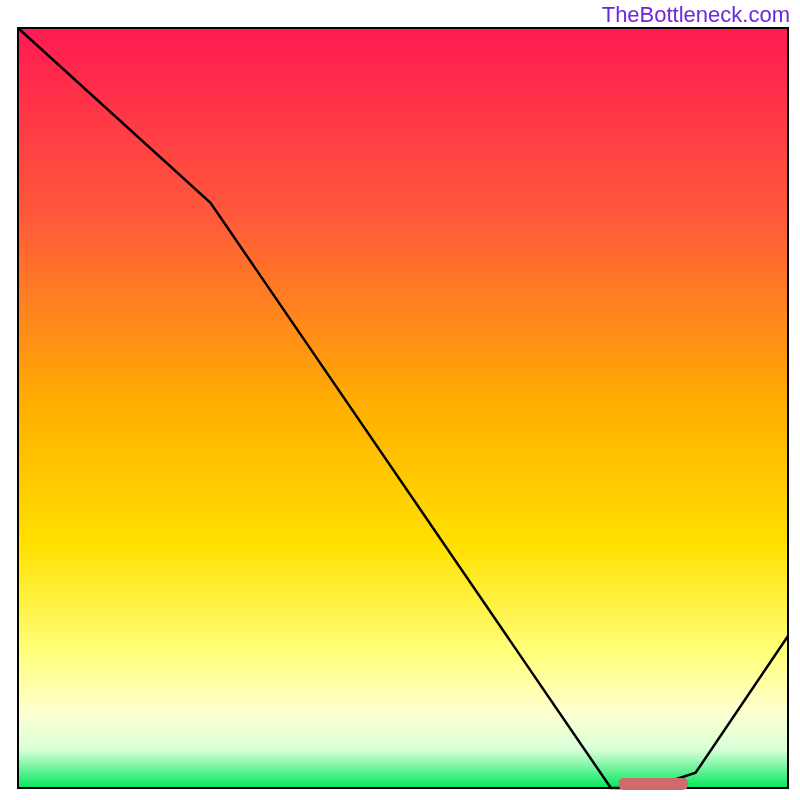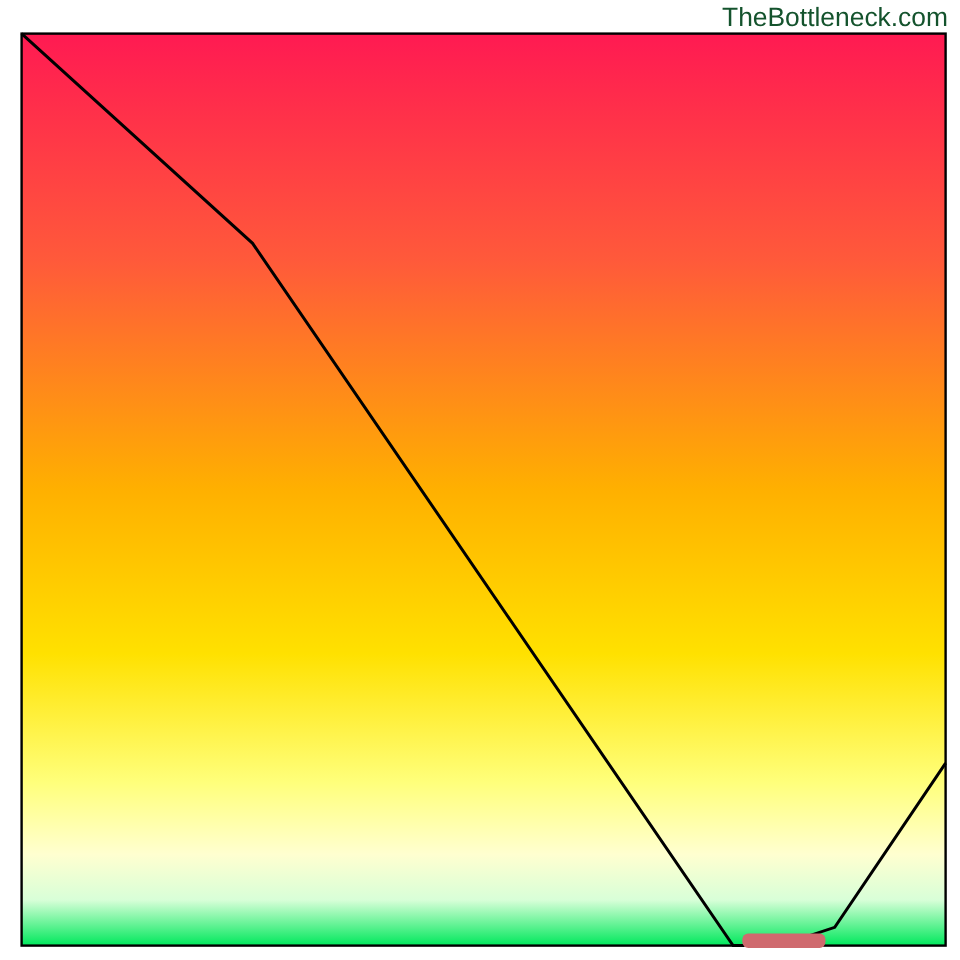--- a/index.html
+++ b/index.html
@@ -14,21 +14,21 @@
   .container {
     position: relative;
     width: 800px;
     height: 800px;
   }
   .watermark {
     position: absolute;
     top: 2px;
     right: 10px;
     font-size: 22px;
-    color: #14532d;
+    color: #6d28d9;
     z-index: 10;
   }
   svg {
     display: block;
   }
 </style>
 </head>
 <body>
 
 <div class="container">

